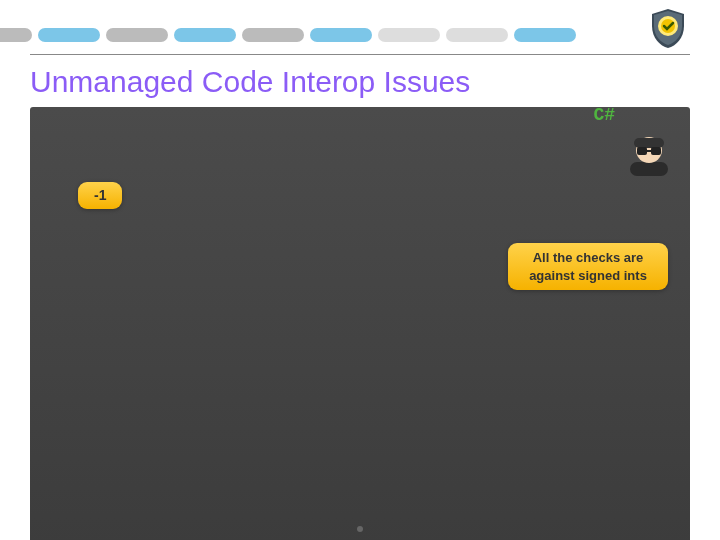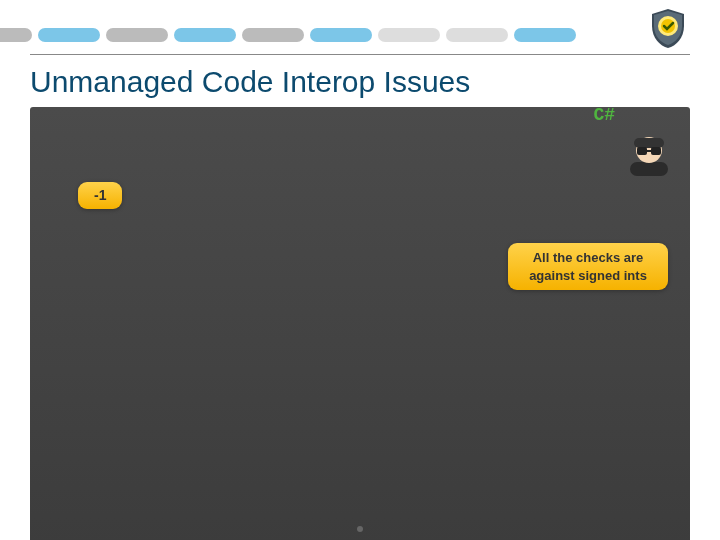--- a/index.html
+++ b/index.html
@@ -37,21 +37,21 @@
     width: 44px;
     height: 44px;
   }
   .divider {
     border-bottom: 1px solid #888;
     margin: 6px 30px 10px 30px;
   }
   .title {
     font-size: 30px;
     font-weight: 300;
-    color: #0c4a6e;
+    color: #8b5cf6;
     margin: 6px 0 8px 30px;
   }
   .panel {
     margin: 0 30px;
     background: linear-gradient(#4b4b4b, #3a3a3a);
     border-radius: 3px;
     padding: 10px 12px 12px 12px;
     color: #b3de85;
     font-family: "Consolas", "Courier New", monospace;
     font-size: 11px;

